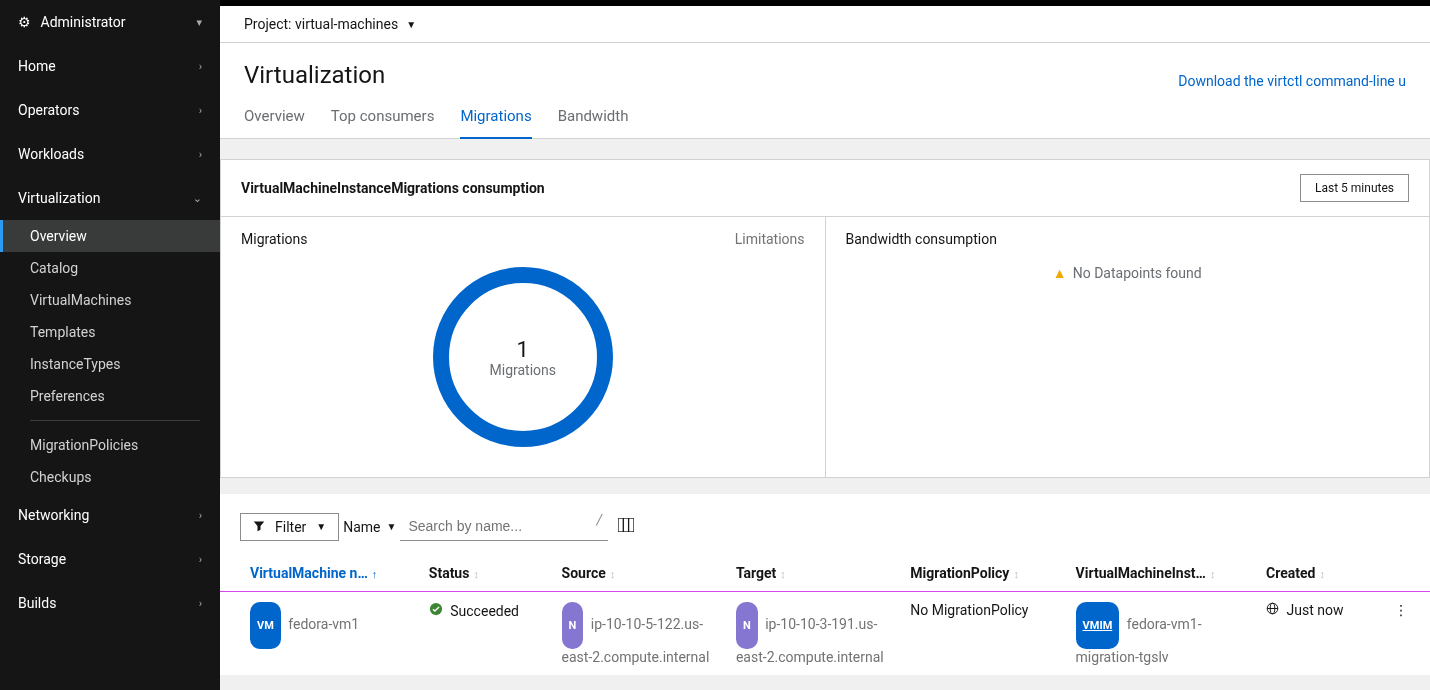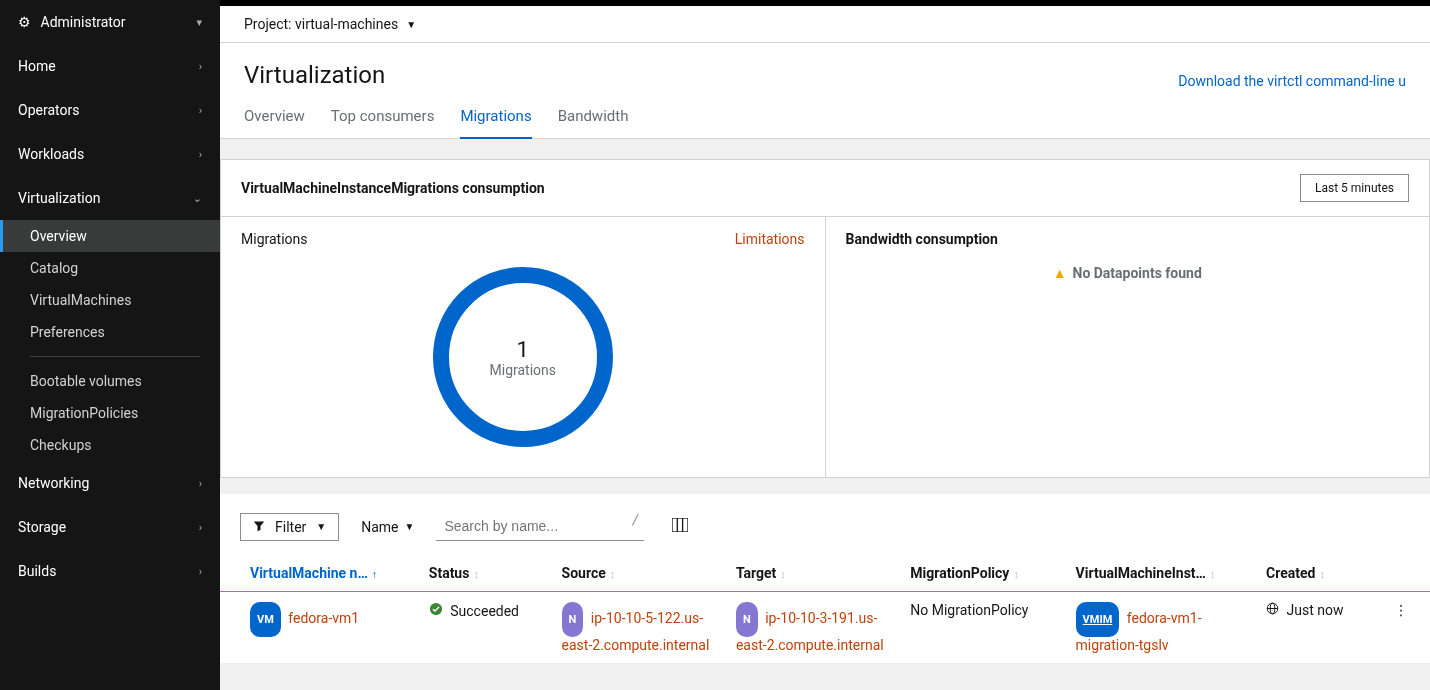--- a/index.html
+++ b/index.html
@@ -23,43 +23,43 @@
 .tabs { display:flex; gap:26px; padding: 18px 24px 0 24px; border-bottom:1px solid #d2d2d2; }
 .tab { padding-bottom:12px; color:#6a6e73; cursor:pointer; font-size:15px; }
 .tab.active { color:#0066cc; border-bottom:2px solid #0066cc; margin-bottom:-1px; }
 .body-area { flex:1; background:#f0f0f0; padding: 20px 0 0 0; overflow-y:auto; }
 .card { background:#fff; margin: 0 0 0 0; border:1px solid #d2d2d2; }
 .card-header { display:flex; justify-content:space-between; align-items:center; padding: 14px 20px; }
 .card-header-title { font-weight:700; font-size:14px; }
 .time-select { border:1px solid #8a8d90; padding:6px 14px; font-size:12px; background:#fff; cursor:pointer; display:flex; align-items:center; gap:14px; }
 .panels { display:flex; border-top:1px solid #d2d2d2; }
 .panel-left { flex:1; padding: 14px 20px 20px 20px; border-right:1px solid #d2d2d2; }
-.panel-right { flex:1; padding: 14px 20px 20px 20px; font-weight: bold; }
+.panel-right { flex:1; padding: 14px 20px 20px 20px; }
 .panel-head { display:flex; justify-content:space-between; margin-bottom:10px; }
-.link { color:#c2410c; cursor:pointer; }
+.link { color:#737373; cursor:pointer; }
 .donut-wrap { display:flex; justify-content:center; align-items:center; height:200px; }
 .donut { width:180px; height:180px; border-radius:50%; border:16px solid #0066cc; display:flex; flex-direction:column; justify-content:center; align-items:center; }
 .donut-num { font-size:22px; }
 .donut-label { font-size:14px; color:#6a6e73; }
 .legend { display:flex; align-items:center; gap:6px; font-size:13px; color:#0066cc; margin-top:14px; }
 .legend-sq { width:10px; height:10px; background:#151515; display:inline-block; }
 .no-data { display:flex; justify-content:center; align-items:center; gap:6px; color:#6a6e73; margin-top:18px; font-size:14px; }
 .warn-icon { color:#f0ab00; }
-.toolbar { display:flex; align-items:center; gap:18px; padding: 18px 20px 14px 20px; background:#fff; margin-top:16px; }
+.toolbar { display:flex; align-items:center; gap:0; padding: 18px 20px 14px 20px; background:#fff; margin-top:16px; }
 .filter-btn { border:1px solid #8a8d90; background:#fff; padding:5px 12px; display:flex; align-items:center; gap:10px; cursor:pointer; font-size:14px;}
 .name-dd { display:flex; align-items:center; gap:6px; font-size:14px; cursor:pointer; padding:5px 4px; }
 .search-wrap { display:flex; border-bottom:1px solid #8a8d90; }
 .search-wrap input { border:none; outline:none; padding:6px 8px; width:190px; font-size:14px; }
 .search-wrap .slash { color:#8a8d90; padding:0 6px; font-style:italic; }
 .cols-btn { cursor:pointer; color:#151515; font-size:16px; margin-left:10px; }
 .datatable { width:100%; border-collapse:collapse; background:#fff; }
 .datatable th { text-align:left; font-weight:700; font-size:14px; padding:10px 12px; color:#151515; border-bottom:1px solid #d946ef; position:relative; }
 .datatable th.sortable { color:#0066cc; cursor:pointer; }
 .datatable td { padding:10px 12px; font-size:14px; vertical-align:top; }
-.badge { display:inline-block; border-radius:10px; padding:11px 7px; font-size:11px; font-weight:700; color:#fff; margin-right:4px; vertical-align:middle; }
+.badge { display:inline-block; border-radius:10px; padding:17px 7px; font-size:11px; font-weight:700; color:#fff; margin-right:4px; vertical-align:middle; }
 .badge.vm { background:#0066cc; }
 .badge.n { background:#8476d1; }
 .badge.vmim { background:#0066cc;text-decoration:underline; }
 .status-ok { color:#3e8635; font-size:14px; margin-right:4px; }
 .kebab { cursor:pointer; padding:4px 10px; color:#151515; }
 .sort-arrow { font-size:11px; color:#0066cc; margin-left:4px; }
 .sort-dim { font-size:11px; color:#c0c0c0; margin-left:4px; }
 th:first-child, td:first-child { padding-left:30px; }
 </style>
 </head>
@@ -89,23 +89,24 @@
     </div>
 
     <div class="sidebar-section">
       <span>Virtualization</span>
       <span class="icon">⌄</span>
     </div>
 
     <div class="sidebar-sub active">Overview</div>
     <div class="sidebar-sub">Catalog</div>
     <div class="sidebar-sub">VirtualMachines</div>
+    <div class="sidebar-sub">Templates</div>
+    <div class="sidebar-sub">InstanceTypes</div>
     <div class="sidebar-sub">Preferences</div>
     <hr>
-    <div class="sidebar-sub">Bootable volumes</div>
     <div class="sidebar-sub">MigrationPolicies</div>
     <div class="sidebar-sub">Checkups</div>
 
     <div class="sidebar-section">
       <span>Networking</span>
       <span class="icon">›</span>
     </div>
     <div class="sidebar-section">
       <span>Storage</span>
       <span class="icon">›</span>

